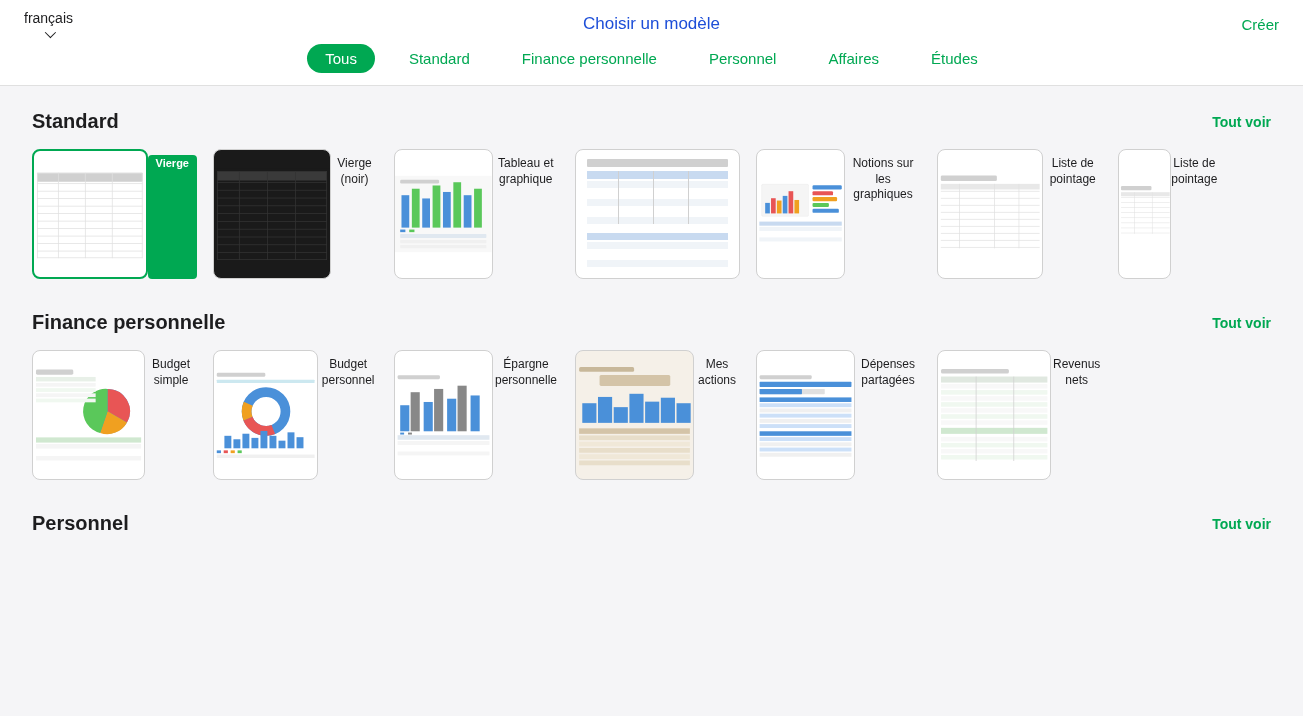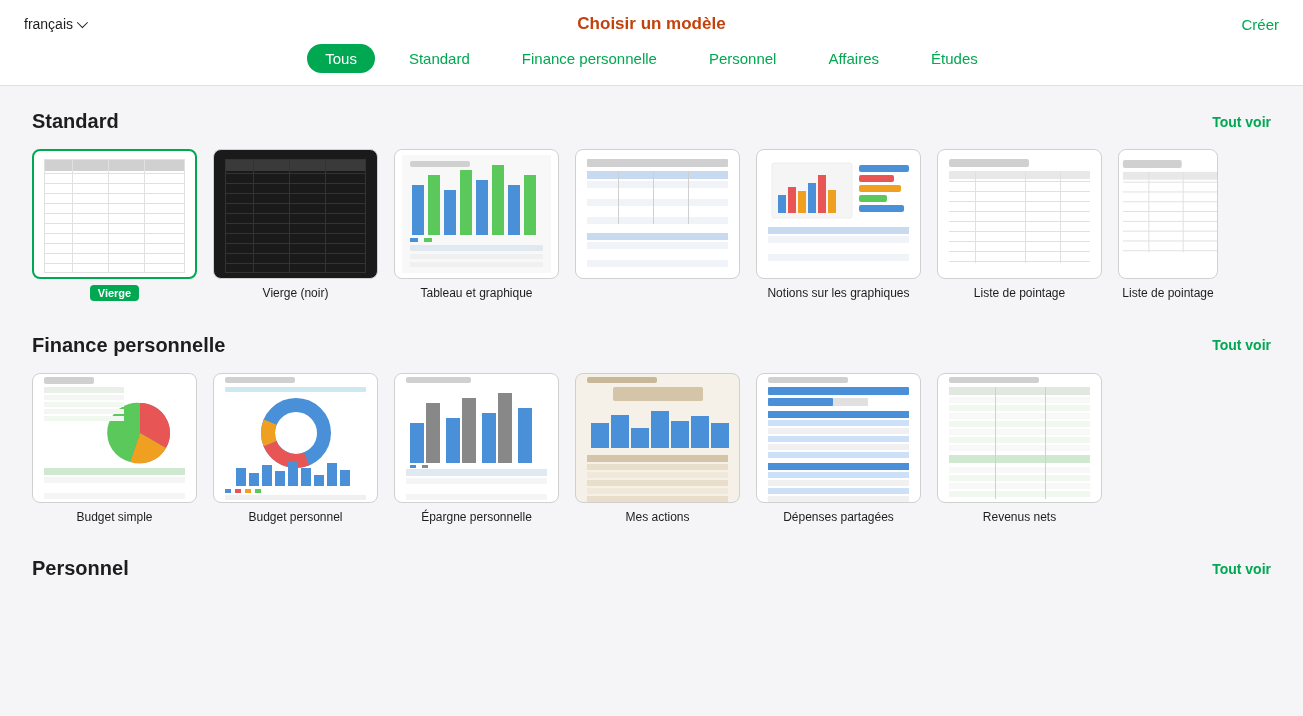--- a/index.html
+++ b/index.html
@@ -25,32 +25,33 @@
     .header-top {
       width: 100%;
       display: flex;
       align-items: center;
       justify-content: center;
       padding: 14px 0 10px;
       position: relative;
     }
     .header-title {
       font-size: 17px;
-      font-weight: 700;
-      color: #c2410c;
+      font-weight: 400;
+      color: #1d4ed8;
     }
     .language-selector {
       position: absolute;
       left: 0;
       display: flex;
       align-items: center;
       gap: 4px;
       color: #1d1d1f;
       font-size: 14px;
       cursor: pointer;
+      flex-direction: column;
     }
     .chevron-down {
       display: inline-block;
       width: 8px;
       height: 8px;
       border-right: 1.5px solid #1d1d1f;
       border-bottom: 1.5px solid #1d1d1f;
       transform: rotate(45deg) translateY(-2px);
     }
     .create-btn {
@@ -115,22 +116,21 @@
     }
 
     
     .template-grid {
       display: flex;
       gap: 16px;
       overflow-x: hidden;
     }
     .template-item {
       display: flex;
-      flex-direction: column;
-      align-items: center;
+      flex-direction: row;
       cursor: pointer;
       flex-shrink: 0;
       width: 165px;
     }
     .template-thumb {
       width: 165px;
       height: 130px;
       border-radius: 8px;
       overflow: hidden;
       background: #fff;

